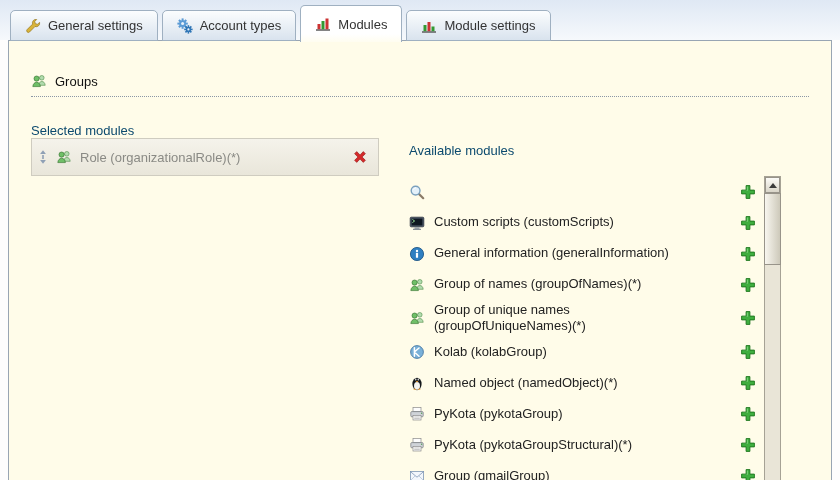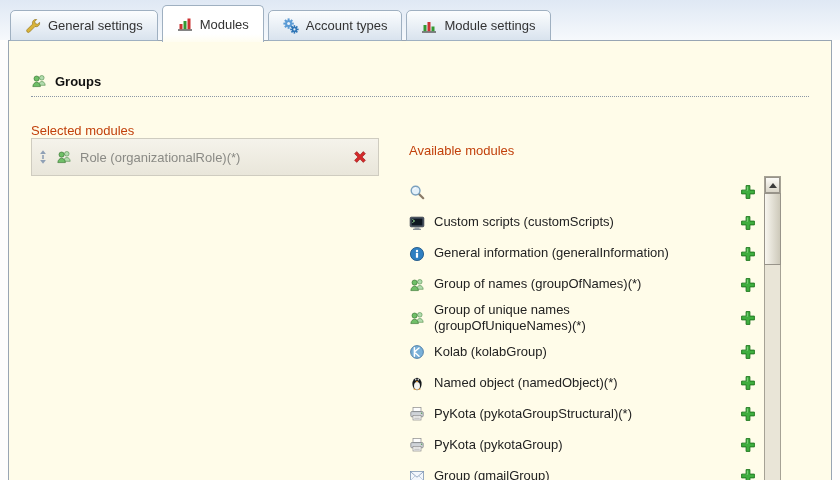--- a/index.html
+++ b/index.html
@@ -38,26 +38,26 @@
   .panel {
     position: absolute; top: 40px; left: 8px; right: 8px; bottom: 0;
     background: #fffce9;
     border: 1px solid #98a5b3; border-bottom: none;
     padding: 0 22px;
   }
   .section-head {
     margin-top: 32px; padding-bottom: 7px;
     display: flex; align-items: center; gap: 8px;
     border-bottom: 1px dotted #8b97a5;
-    font-weight: bold; color: #111;
+    font-weight: normal; color: #111;
   }
   .cols { margin-top: 26px; display: flex; gap: 30px; }
   .col-left { width: 348px; }
   .col-right { flex: 1; margin-right: 28px; min-width: 0; margin-top: 20px; }
-  .col-head { color: #c2410c; }
+  .col-head { color: #0c4a6e; }
   
   .sel-list { }
   .sel-row {
     display: flex; align-items: center; gap: 8px;
     height: 38px; padding: 0 10px 0 6px;
     background: linear-gradient(#f5f3eb, #e9e6da);
     border: 1px solid #cfccc0;
     cursor: move;
   }
   .sel-label { color: #8a8a85; flex: 1; }
@@ -103,31 +103,20 @@
 <div class="topband"></div>
 
 <div class="tabbar">
     <div class="tab">
       <span class="icon">
         <svg viewBox="0 0 16 16">
           <path d="M14.6 4.4a3.5 3.5 0 0 1-4.6 4.1l-5.5 5.5a1.7 1.7 0 0 1-2.4-2.4l5.5-5.5a3.5 3.5 0 0 1 4.1-4.6L9.8 3.4l.5 2.3 2.3.5z" fill="#d9b43a" stroke="#97791f" stroke-width="0.7" stroke-linejoin="round"></path>
         </svg>
       </span>
       <span class="tab-label">General settings</span>
-    </div>
-    <div class="tab active">
-      <span class="icon">
-        <svg viewBox="0 0 16 16">
-          <rect x="1" y="13.2" width="14" height="1.6" fill="#666"></rect>
-          <rect x="2.5" y="8" width="3" height="5.2" fill="#c33"></rect>
-          <rect x="6.5" y="5" width="3" height="8.2" fill="#393"></rect>
-          <rect x="10.5" y="2.5" width="3" height="10.7" fill="#c33"></rect>
-        </svg>
-      </span>
-      <span class="tab-label">Modules</span>
     </div>
     <div class="tab">
       <span class="icon">
         <svg viewBox="0 0 16 16">
           <g transform="translate(5.6,5.6)" fill="#5b9bd5">
             <rect x="-1" y="-5.2" width="2" height="10.4"></rect>
             <rect x="-1" y="-5.2" width="2" height="10.4" transform="rotate(45)"></rect>
             <rect x="-1" y="-5.2" width="2" height="10.4" transform="rotate(90)"></rect>
             <rect x="-1" y="-5.2" width="2" height="10.4" transform="rotate(135)"></rect>
             <circle r="3.4"></circle>
@@ -138,20 +127,31 @@
             <rect x="-0.8" y="-4.2" width="1.6" height="8.4" transform="rotate(45)"></rect>
             <rect x="-0.8" y="-4.2" width="1.6" height="8.4" transform="rotate(90)"></rect>
             <rect x="-0.8" y="-4.2" width="1.6" height="8.4" transform="rotate(135)"></rect>
             <circle r="2.6"></circle>
             <circle r="1.1" fill="#eaf2fa"></circle>
           </g>
         </svg>
       </span>
       <span class="tab-label">Account types</span>
     </div>
+    <div class="tab active">
+      <span class="icon">
+        <svg viewBox="0 0 16 16">
+          <rect x="1" y="13.2" width="14" height="1.6" fill="#666"></rect>
+          <rect x="2.5" y="8" width="3" height="5.2" fill="#c33"></rect>
+          <rect x="6.5" y="5" width="3" height="8.2" fill="#393"></rect>
+          <rect x="10.5" y="2.5" width="3" height="10.7" fill="#c33"></rect>
+        </svg>
+      </span>
+      <span class="tab-label">Modules</span>
+    </div>
     <div class="tab">
       <span class="icon">
         <svg viewBox="0 0 16 16">
           <rect x="1" y="13.2" width="14" height="1.6" fill="#666"></rect>
           <rect x="2.5" y="7" width="3" height="6.2" fill="#393"></rect>
           <rect x="6.5" y="4" width="3" height="9.2" fill="#c33"></rect>
           <rect x="10.5" y="8.5" width="3" height="4.7" fill="#393"></rect>
         </svg>
       </span>
       <span class="tab-label">Module settings</span>
@@ -347,42 +347,42 @@
               <span class="icon">
                 <svg viewBox="0 0 16 16">
                   <rect x="4" y="1.6" width="8" height="4" fill="#fdfdfd" stroke="#8b8b8b" stroke-width="0.7"></rect>
                   <rect x="1.8" y="5.6" width="12.4" height="5.2" rx="1" fill="#cfd3d8" stroke="#73777d" stroke-width="0.7"></rect>
                   <rect x="4" y="9.4" width="8" height="4.6" fill="#fff" stroke="#8b8b8b" stroke-width="0.7"></rect>
                   <line x1="5.2" y1="11" x2="10.8" y2="11" stroke="#aaa" stroke-width="0.7"></line>
                   <line x1="5.2" y1="12.6" x2="10.8" y2="12.6" stroke="#aaa" stroke-width="0.7"></line>
                   <circle cx="12.6" cy="7.2" r="0.7" fill="#58a058"></circle>
                 </svg>
               </span>
-              <span class="avail-label">PyKota (pykotaGroupStructural)(*)</span>
+              <span class="avail-label">PyKota (pykotaGroup)</span>
               <span class="add">
                 <span class="icon">
                   <svg viewBox="0 0 16 16">
                     <path d="M6.1 1.6h3.8v4.5h4.5v3.8H9.9v4.5H6.1V9.9H1.6V6.1h4.5z" fill="#3fae3f" stroke="#1d741d" stroke-width="0.9"></path>
                     <path d="M6.9 2.5h1.1v4.2H2.5V6.9h4.4z" fill="#74cc74"></path>
                   </svg>
                 </span>
               </span>
             </div>
             <div class="avail-row">
               <span class="icon">
                 <svg viewBox="0 0 16 16">
                   <rect x="4" y="1.6" width="8" height="4" fill="#fdfdfd" stroke="#8b8b8b" stroke-width="0.7"></rect>
                   <rect x="1.8" y="5.6" width="12.4" height="5.2" rx="1" fill="#cfd3d8" stroke="#73777d" stroke-width="0.7"></rect>
                   <rect x="4" y="9.4" width="8" height="4.6" fill="#fff" stroke="#8b8b8b" stroke-width="0.7"></rect>
                   <line x1="5.2" y1="11" x2="10.8" y2="11" stroke="#aaa" stroke-width="0.7"></line>
                   <line x1="5.2" y1="12.6" x2="10.8" y2="12.6" stroke="#aaa" stroke-width="0.7"></line>
                   <circle cx="12.6" cy="7.2" r="0.7" fill="#58a058"></circle>
                 </svg>
               </span>
-              <span class="avail-label">PyKota (pykotaGroup)</span>
+              <span class="avail-label">PyKota (pykotaGroupStructural)(*)</span>
               <span class="add">
                 <span class="icon">
                   <svg viewBox="0 0 16 16">
                     <path d="M6.1 1.6h3.8v4.5h4.5v3.8H9.9v4.5H6.1V9.9H1.6V6.1h4.5z" fill="#3fae3f" stroke="#1d741d" stroke-width="0.9"></path>
                     <path d="M6.9 2.5h1.1v4.2H2.5V6.9h4.4z" fill="#74cc74"></path>
                   </svg>
                 </span>
               </span>
             </div>
             <div class="avail-row">

